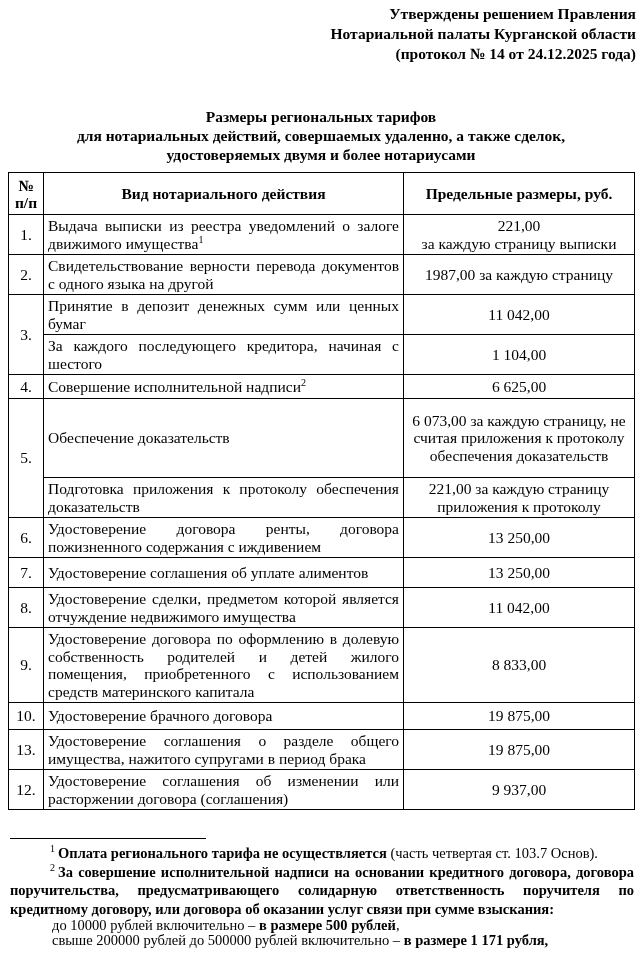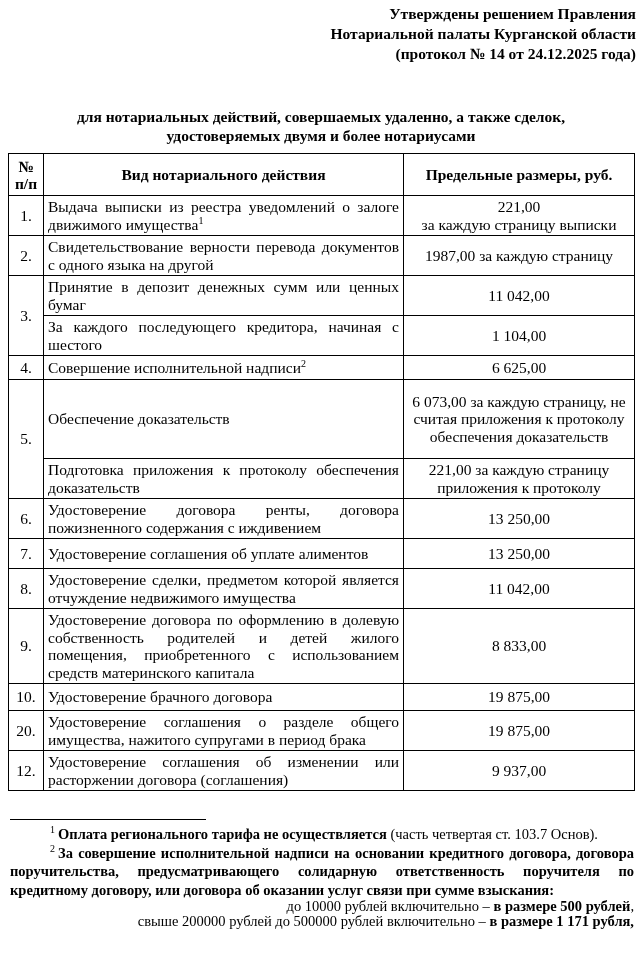--- a/index.html
+++ b/index.html
@@ -87,35 +87,36 @@
     margin: 0;
     text-align: justify;
     text-indent: 40px;
     line-height: 18.5px;
   }
   .footnotes p.fn sup { font-size: 10px; line-height: 0; margin-right: 3px; }
   .fn-bold { font-weight: normal; }
   .fn-items p {
     margin: 0 0 0 42px;
     line-height: 15px;
-    text-align: right;
+    text-align: left;
   }
 </style>
 </head>
 <body>
 
 <div class="page">
 
   <div class="approval">
     <div>Утверждены решением Правления</div>
     <div>Нотариальной палаты Курганской области</div>
     <div>(протокол № 14 от 24.12.2025 года)</div>
   </div>
 
   <div class="doc-title">
+    <div>Размеры региональных тарифов</div>
     <div>для нотариальных действий, совершаемых удаленно, а также сделок,</div>
     <div>удостоверяемых двумя и более нотариусами</div>
   </div>
 
   <table class="tariffs">
     <colgroup>
         <col class="c-num">
         <col class="c-action">
         <col class="c-tariff">
       </colgroup>
@@ -181,21 +182,21 @@
         <td class="num">9.</td>
         <td class="action">Удостоверение договора по оформлению в долевую собственность родителей и детей жилого помещения, приобретенного с использованием средств материнского капитала</td>
         <td class="tariff">8 833,00</td>
       </tr>
       <tr style="height:27px">
         <td class="num">10.</td>
         <td class="action">Удостоверение брачного договора</td>
         <td class="tariff">19 875,00</td>
       </tr>
       <tr style="height:34px">
-        <td class="num">20.</td>
+        <td class="num">13.</td>
         <td class="action">Удостоверение соглашения о разделе общего имущества, нажитого супругами в период брака</td>
         <td class="tariff">19 875,00</td>
       </tr>
       <tr style="height:38px">
         <td class="num">12.</td>
         <td class="action">Удостоверение соглашения об изменении или расторжении договора (соглашения)</td>
         <td class="tariff">9 937,00</td>
       </tr>
     </tbody>
   </table>

